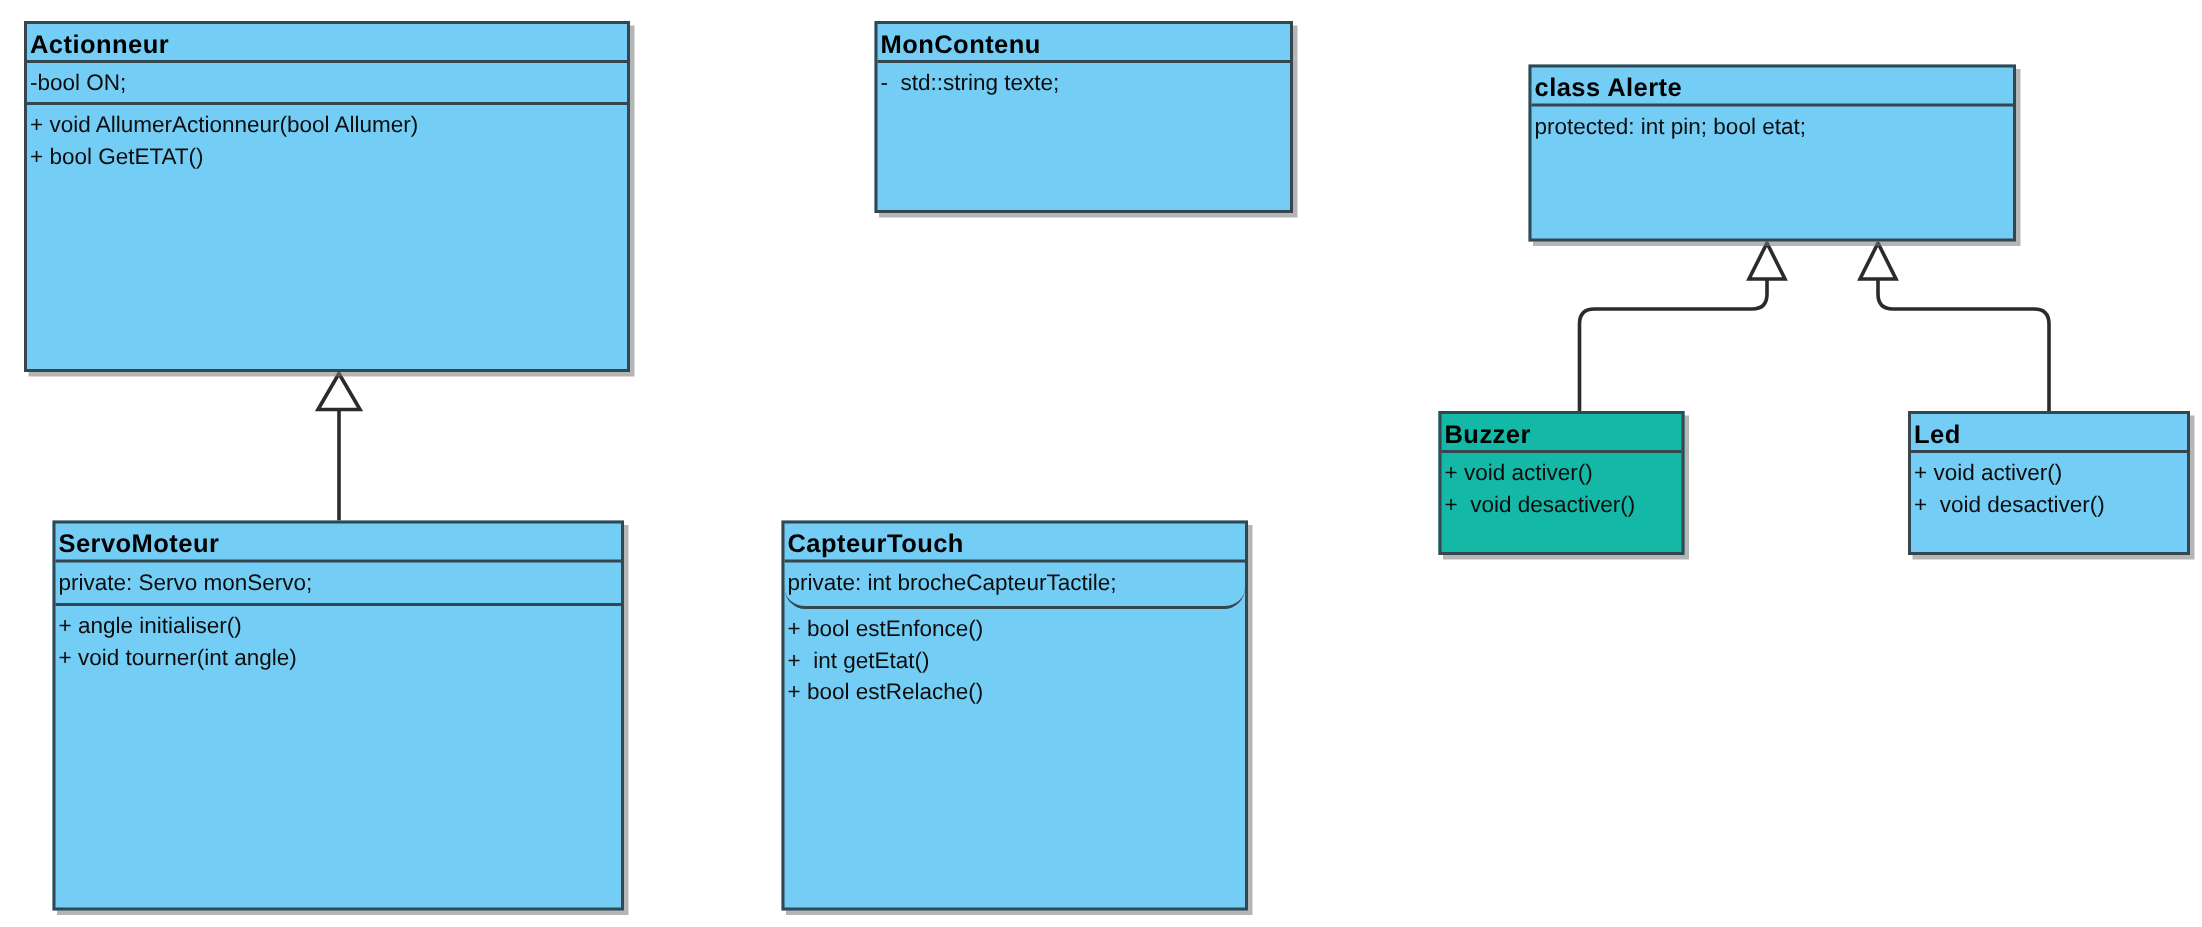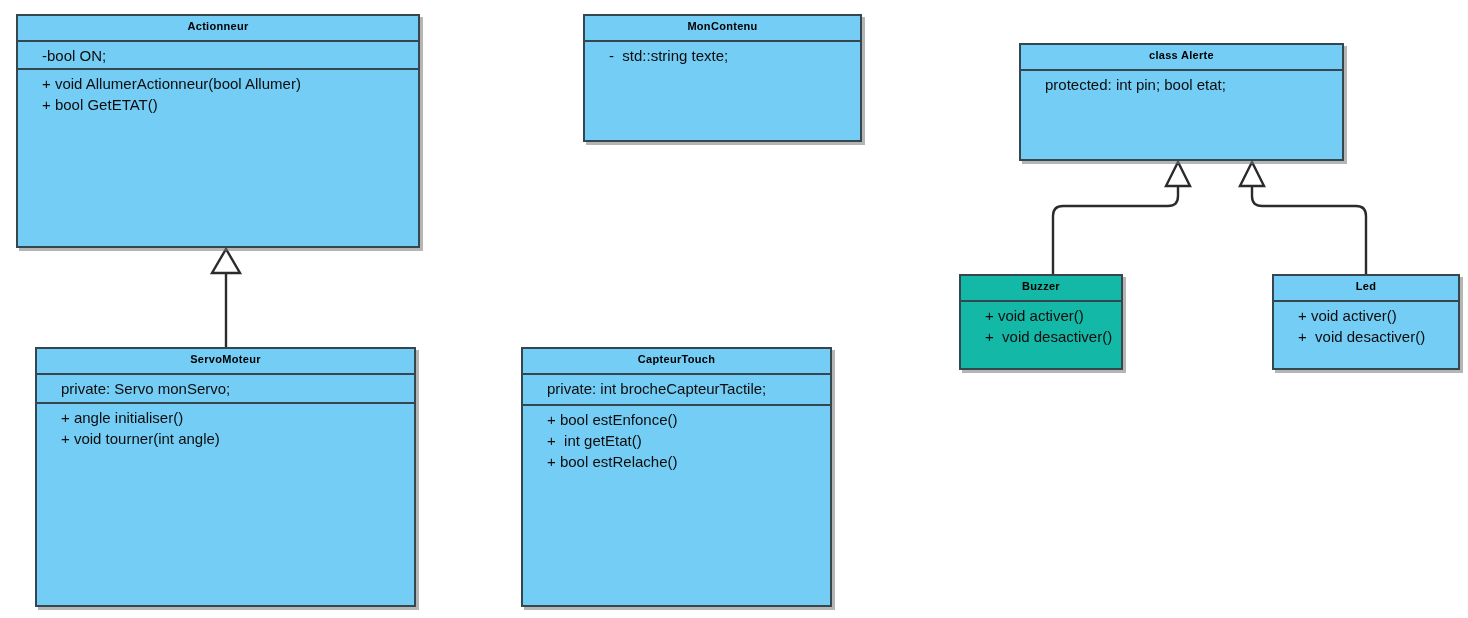--- a/index.html
+++ b/index.html
@@ -16,34 +16,34 @@
   .uml-class{
     position:absolute;
     box-sizing:border-box;
     background:#73CDF5;
     border:2px solid #35464F;
     box-shadow:3px 3px 0 rgba(120,120,120,0.55);
   }
   .uml-title{
     box-sizing:border-box;
     width:100%;
-    text-align:center;
+    text-align:left;
     font-weight:bold;
-    font-size:11px;
+    font-size:17px;
     color:#000;
     letter-spacing:0.3px;
     padding:4px 2px 4px 2px;
     border-bottom:2px solid #35464F;
     white-space:nowrap;
     overflow:hidden;
   }
   .uml-compartment{
     box-sizing:border-box;
     width:100%;
-    padding:3px 6px 3px 24px;
+    padding:3px 6px 3px 2px;
     font-size:15px;
     color:#0d0d0d;
     line-height:21px;
   }
   .uml-compartment.divided{border-bottom:2px solid #35464F;}
   .uml-compartment .row{white-space:pre;}
 
   
   #edges{position:absolute;left:0;top:0;width:1468px;height:618px;pointer-events:none;}
 </style>
@@ -99,21 +99,21 @@
         <div class="uml-compartment divided" style="height: 29px; border-bottom-color: rgb(53, 70, 79);">
           <div class="row">private: Servo monServo;</div>
         </div>
         <div class="uml-compartment">
           <div class="row">+ angle initialiser()</div>
           <div class="row">+ void tourner(int angle)</div>
         </div>
       </div>
       <div class="uml-class" style="left: 521px; top: 347px; width: 311px; height: 260px; background: rgb(115, 205, 245); border-color: rgb(53, 70, 79);">
         <div class="uml-title" style="height: 26px; border-bottom-color: rgb(53, 70, 79);">CapteurTouch</div>
-        <div class="uml-compartment divided" style="height: 31px; border-bottom-color: rgb(53, 70, 79);">
+        <div class="uml-compartment divided" style="height: 31px; border-bottom-color: rgb(53, 70, 79); border-radius: 14px;">
           <div class="row">private: int brocheCapteurTactile;</div>
         </div>
         <div class="uml-compartment">
           <div class="row">+ bool estEnfonce()</div>
           <div class="row">+  int getEtat()</div>
           <div class="row">+ bool estRelache()</div>
         </div>
       </div>
       <div class="uml-class" style="left: 959px; top: 274px; width: 164px; height: 96px; background: #14b8a6; border-color: rgb(53, 70, 79);">
         <div class="uml-title" style="height: 26px; border-bottom-color: rgb(53, 70, 79);">Buzzer</div>

